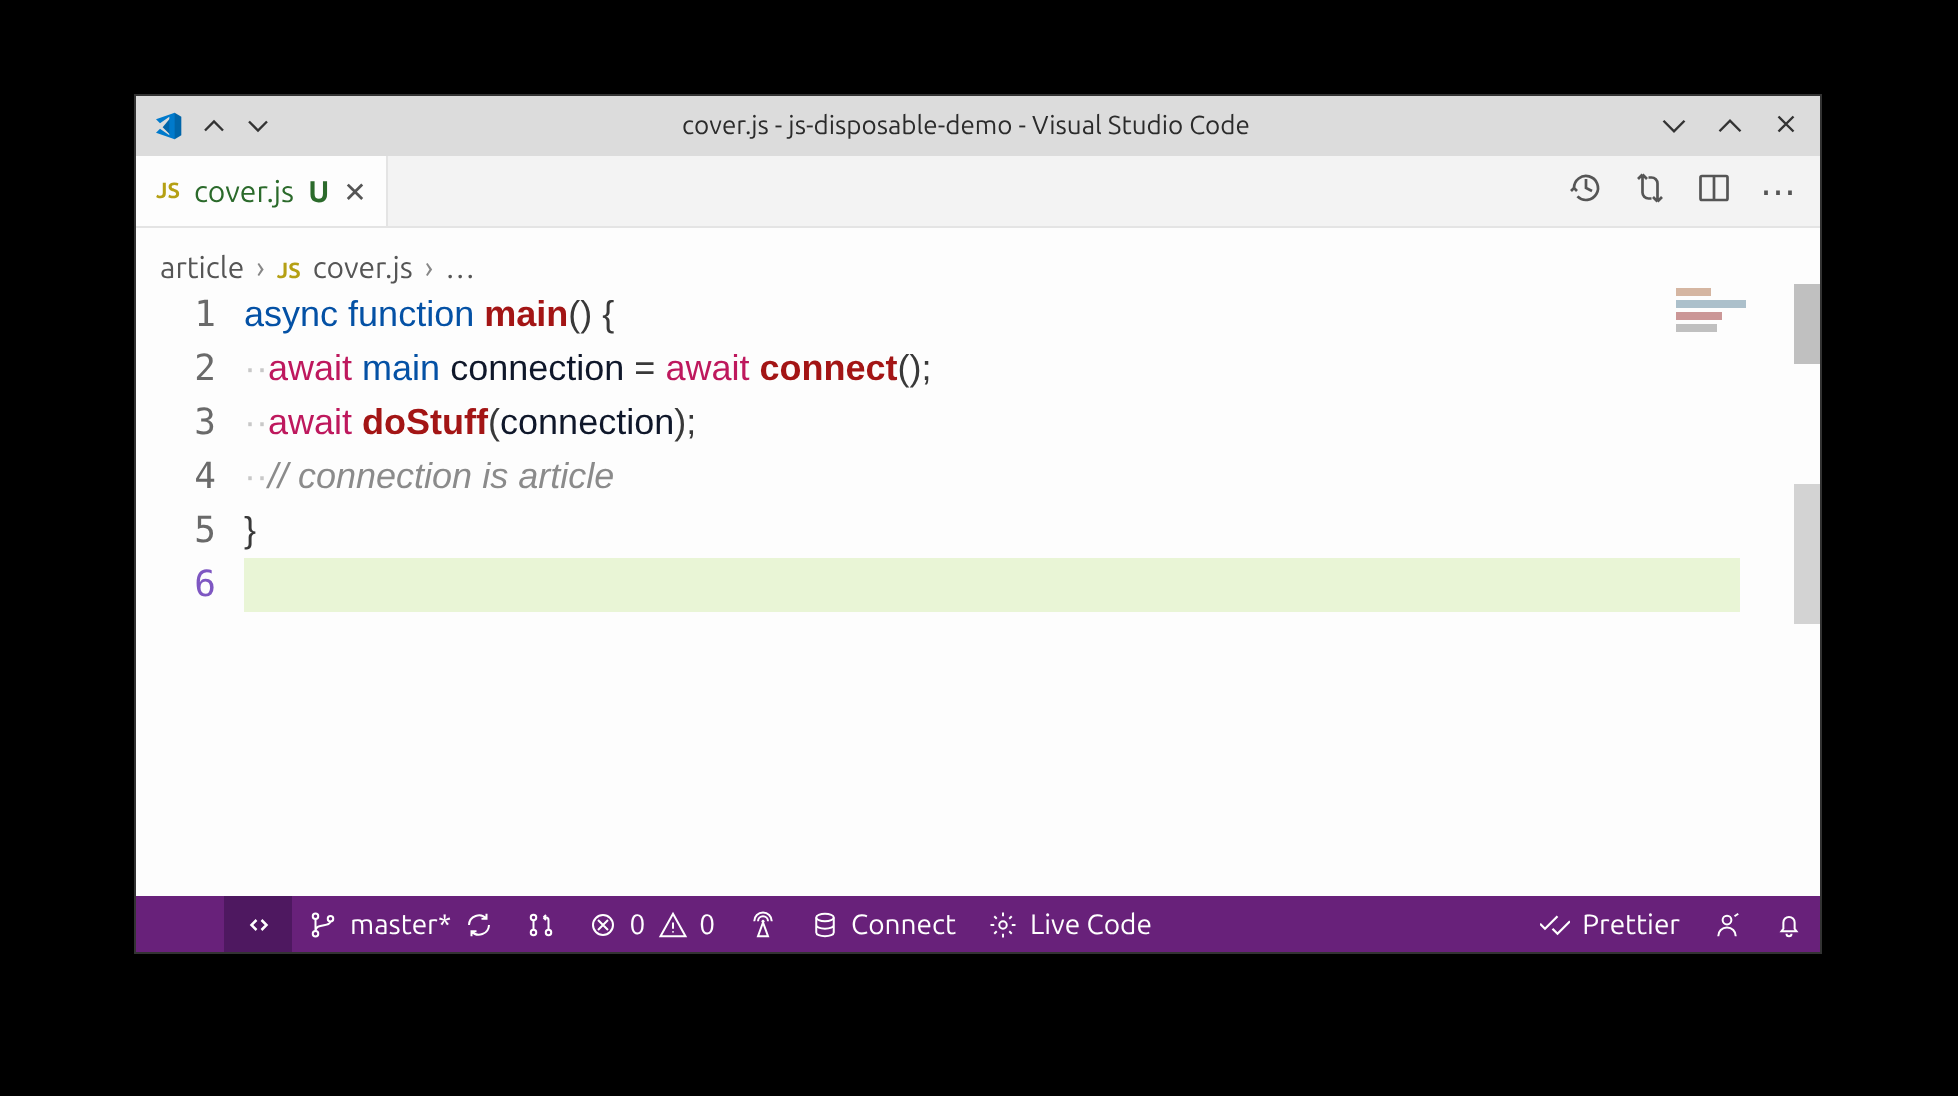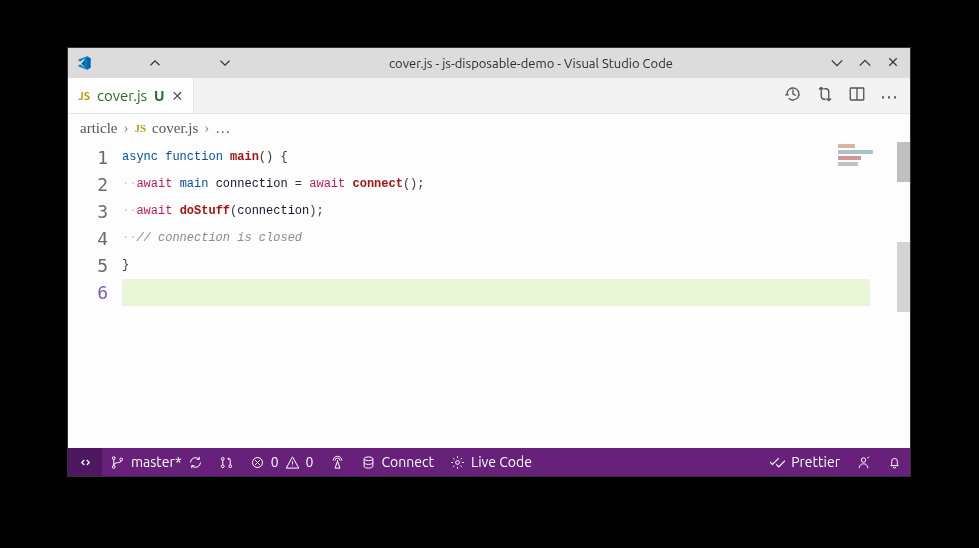--- a/index.html
+++ b/index.html
@@ -24,21 +24,20 @@
   }
   
   .titlebar {
     height: 30px;
     background: #dcdcdc;
     display: flex;
     align-items: center;
     padding: 0 8px;
     font-size: 13px;
     color: #2b2b2b;
-    gap: 48px;
   }
   .titlebar .vs-logo { width: 16px; height: 16px; margin-right: 6px; }
   .titlebar .vs-logo svg { display:block; }
   .titlebar .tb-btn { width:18px; display:flex; justify-content:center; color:#333; }
   .titlebar .title { flex:1; text-align:center; }
   .titlebar .right { display:flex; gap:10px; }
   
   .tabbar {
     height: 36px;
     background: #f3f3f3;
@@ -58,26 +57,25 @@
     font-weight:700; color:#b5a014; font-size:11px;
   }
   .tab .mod { color:#2b6a2b; font-weight:700; }
   .tab .close { color:#555; font-size:14px; }
   .tabbar .spacer { flex:1; }
   .tabbar .actions { display:flex; align-items:center; gap:14px; padding-right:12px; color:#555; }
   .tabbar .actions svg, .tabbar .actions .glyph { width:18px; height:18px; }
   
   .breadcrumb {
     height: 28px;
-    display:flex; align-items:center; gap:6px;
+    display:flex; align-items:flex-end; gap:6px;
     padding: 0 12px;
     font-size:15px;
     color:#555;
     background:#fdfdfd;
-    font-family:Liberation Serif, serif;
   }
   .breadcrumb .sep { color:#888; }
   .breadcrumb .js-badge { font-weight:700; color:#b5a014; font-size:11px; }
   
   .editor {
     flex:1;
     display:flex;
     background:#fdfdfd;
     position:relative;
     overflow:hidden;
@@ -89,22 +87,22 @@
     padding-top:2px;
     color:#6a6a6a;
     font-family: Menlo, Consolas, monospace;
     font-size:18px;
     user-select:none;
   }
   .gutter div { height:27px; line-height:27px; }
   .gutter .current { color:#7e57c2; }
   .code {
     flex:1;
-    font-family: Liberation Mono, monospace;
-    font-size:12px;
+    font-family: Liberation Sans, sans-serif;
+    font-size:18px;
     padding-top:2px;
     position:relative;
   }
   .code-line { height:27px; line-height:27px; white-space:pre; }
   .code-line.highlight { background:#e9f5d6; margin-right:40px; }
   .ws { color:#c8c8c8; }
   .kw-blue { color:#0451a5; }
   .kw-purple { color:#be185d; }
   .fn-red { color:#a31515; font-weight:600; }
   .ident { color:#0f172a; }
@@ -126,20 +124,21 @@
   }
   .vscroll .thumb { position:absolute; right:0; width:13px; background:#c0c0c0; }
   
   .statusbar {
     height: 28px;
     background:#68217a;
     color:#fff;
     display:flex;
     align-items:center;
     font-size:14px;
+    padding-left:44px;
   }
   .statusbar .remote {
     width:34px; height:100%;
     background:#4e1860;
     display:flex; align-items:center; justify-content:center;
   }
   .statusbar .grp { display:flex; align-items:center; gap:6px; padding:0 8px; height:100%; }
   .statusbar .spacer { flex:1; }
   .statusbar svg { width:15px; height:15px; display:block; }
   .statusbar .iconbtn { display:flex; align-items:center; }
@@ -232,21 +231,21 @@
       <div>2</div>
       <div>3</div>
       <div>4</div>
       <div>5</div>
       <div class="current">6</div>
     </div>
     <div class="code">
       <div class="code-line"><span class="kw-blue">async</span> <span class="kw-blue">function</span> <span class="fn-red">main</span><span class="punct">(</span><span class="punct">)</span> <span class="brace">{</span></div>
       <div class="code-line"><span class="ws">··</span><span class="kw-purple">await</span> <span class="kw-blue">main</span> <span class="ident">connection</span> <span class="punct">=</span> <span class="kw-purple">await</span> <span class="call-red">connect</span><span class="punct">(</span><span class="punct">)</span><span class="punct">;</span></div>
       <div class="code-line"><span class="ws">··</span><span class="kw-purple">await</span> <span class="call-red">doStuff</span><span class="punct">(</span><span class="ident">connection</span><span class="punct">)</span><span class="punct">;</span></div>
-      <div class="code-line"><span class="ws">··</span><span class="comment">// connection is closed</span></div>
+      <div class="code-line"><span class="ws">··</span><span class="comment">// connection is article</span></div>
       <div class="code-line"><span class="brace">}</span></div>
       <div class="code-line highlight"></div>
       <div class="minimap"></div>
     </div>
     <div class="vscroll">
       <div class="thumb" style="top:0;height:40px"></div>
       <div class="thumb" style="top:100px;height:70px;opacity:.7"></div>
     </div>
   </div>
 

